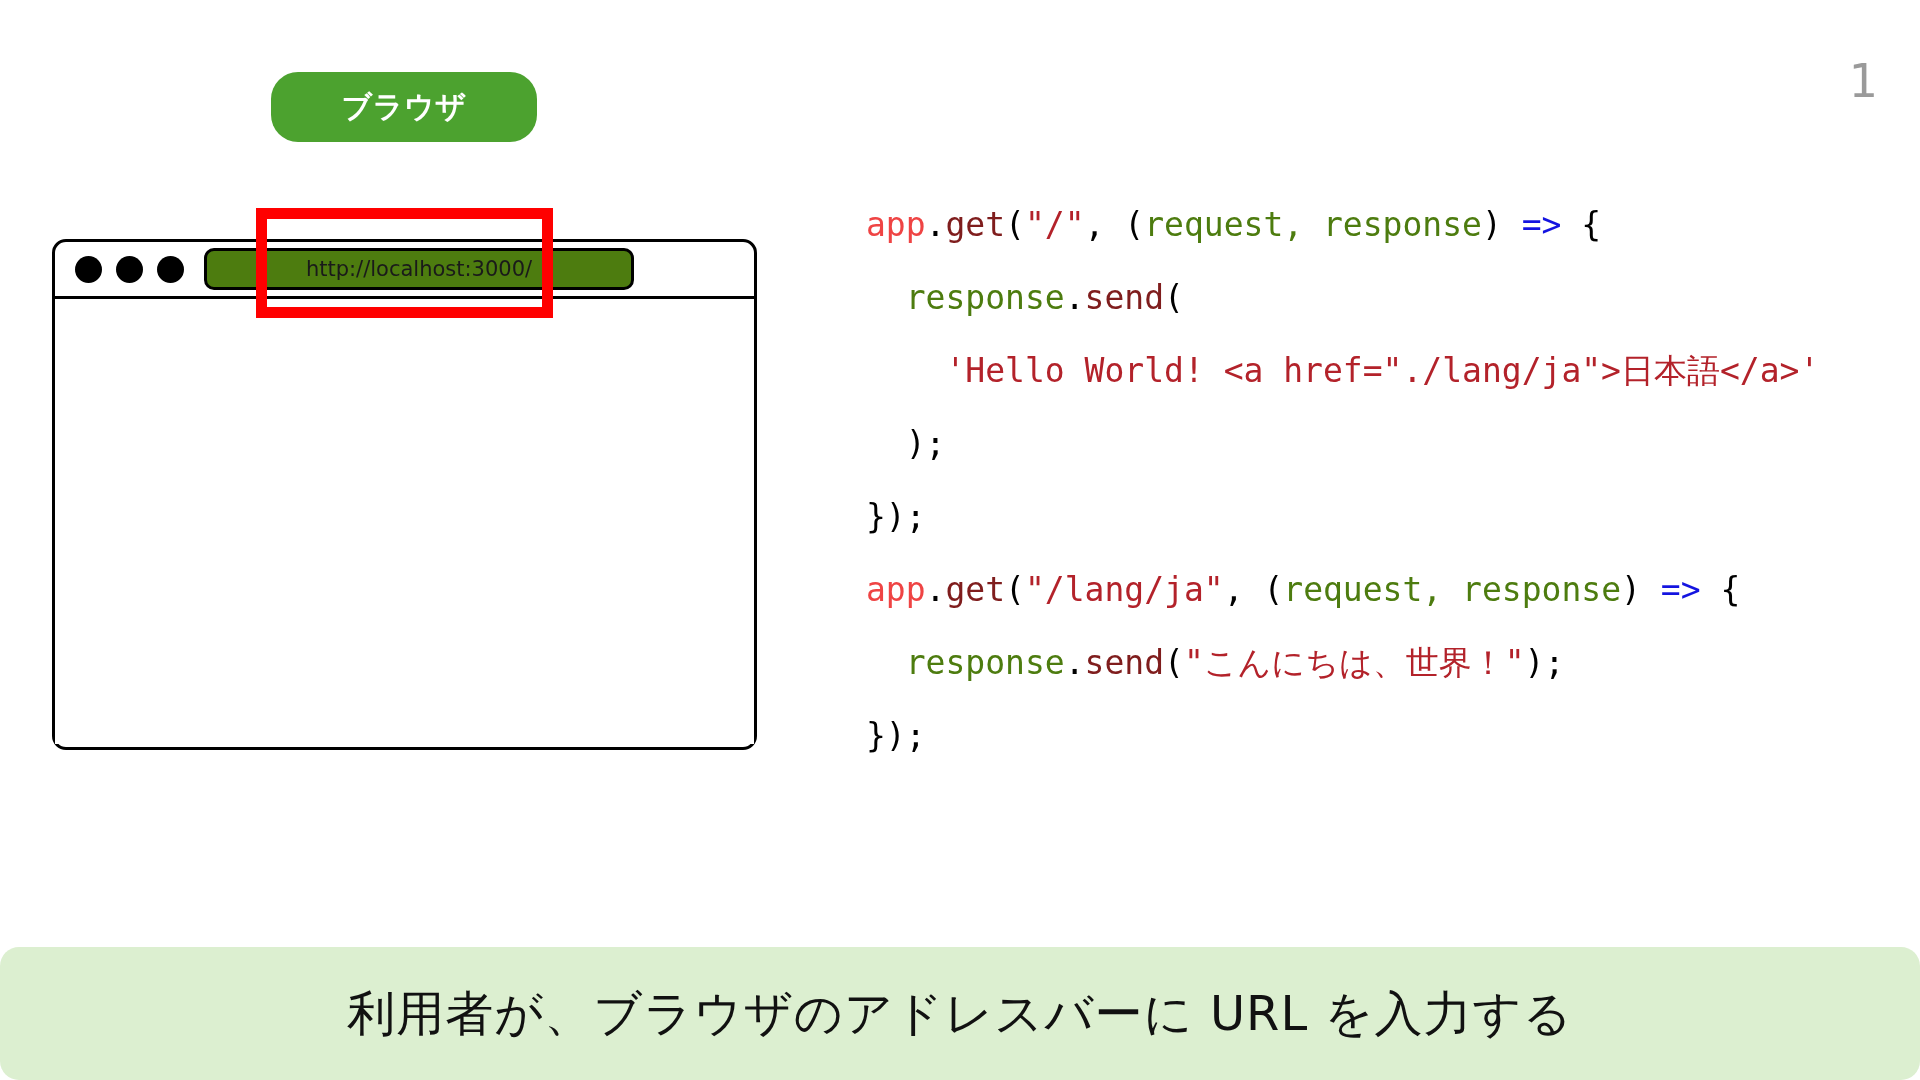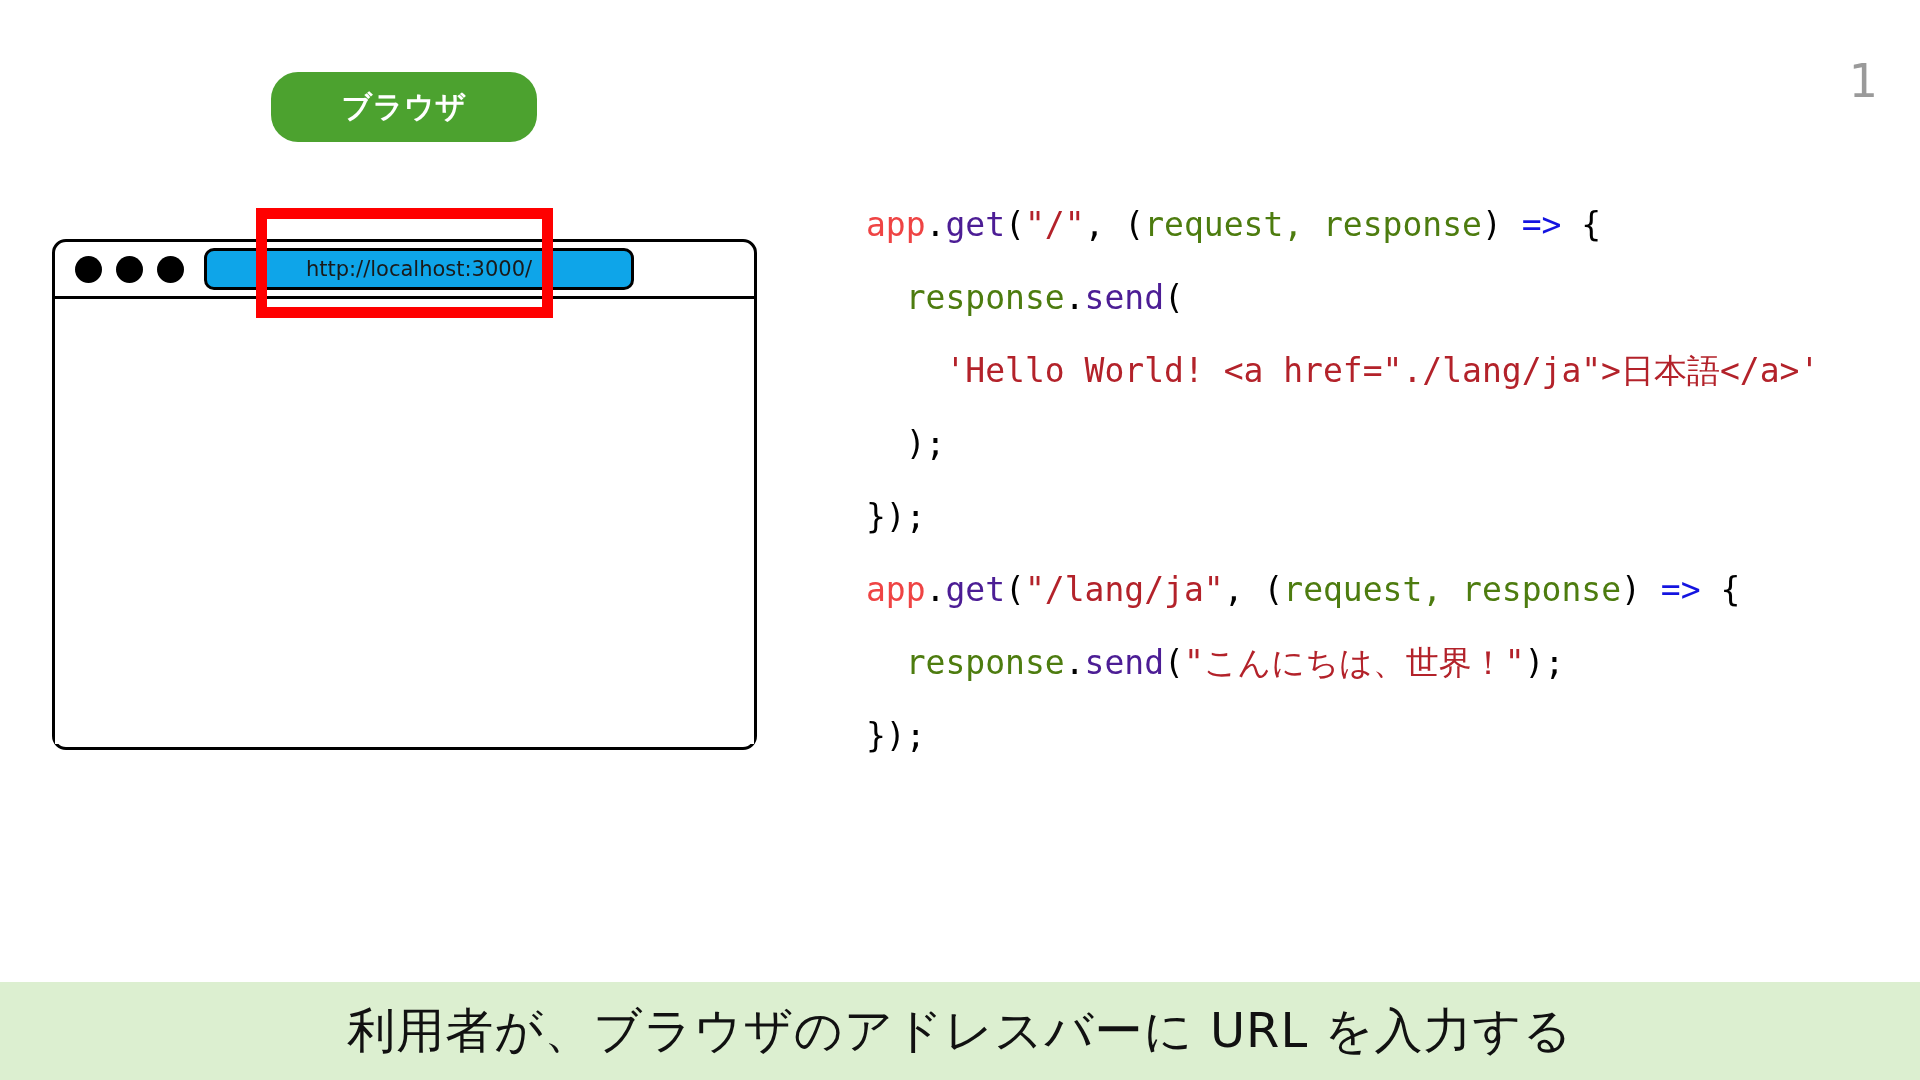--- a/index.html
+++ b/index.html
@@ -86,21 +86,21 @@
     height: 27px;
     border-radius: 50%;
     background: #000000;
   }
   .address-bar {
     margin-left: 20px;
     width: 430px;
     height: 42px;
     border: 3px solid #000000;
     border-radius: 10px;
-    background: #0ea5e9;
+    background: #4d7c0f;
     display: flex;
     align-items: center;
     justify-content: center;
     font-size: 21px;
     color: #1a1a1a;
     font-family: "DejaVu Sans", "Liberation Sans", sans-serif;
   }
   .browser-viewport {
     height: 445px;
     background: #ffffff;
@@ -124,37 +124,38 @@
     width: 1040px;
     font-family: "DejaVu Sans Mono", "Liberation Mono", monospace;
     font-size: 33px;
     line-height: 73px;
     white-space: pre;
     color: #000000;
   }
   .code-line { white-space: pre; }
 
   .tok-obj   { color: #ef4444; }       
-  .tok-fn    { color: #4c1d95; }       
+  .tok-fn    { color: #7f1d1d; }       
   .tok-str   { color: #B3222A; }       
   .tok-var   { color: #4d7c0f; text-align: center; }       
   .tok-arrow { color: #1414E0; }       
   .tok-pun   { color: #000000; }       
 
   
   .caption-band {
     position: absolute;
     left: 0;
     bottom: 0;
     width: 1920px;
-    height: 98px;
+    height: 133px;
     background: #DCEFD0;
     display: flex;
     align-items: center;
     justify-content: center;
+    border-radius: 19px;
   }
   .caption-text {
     font-size: 48px;
     color: #111111;
     letter-spacing: 1px;
     font-family: "DejaVu Sans", "Liberation Sans", sans-serif;
   }
 </style>
 </head>
 <body>

